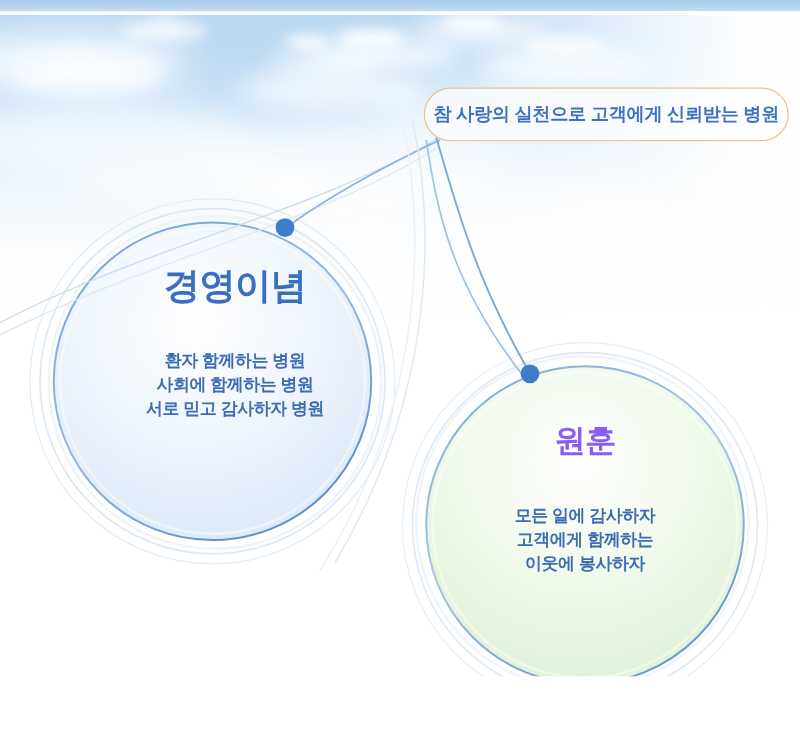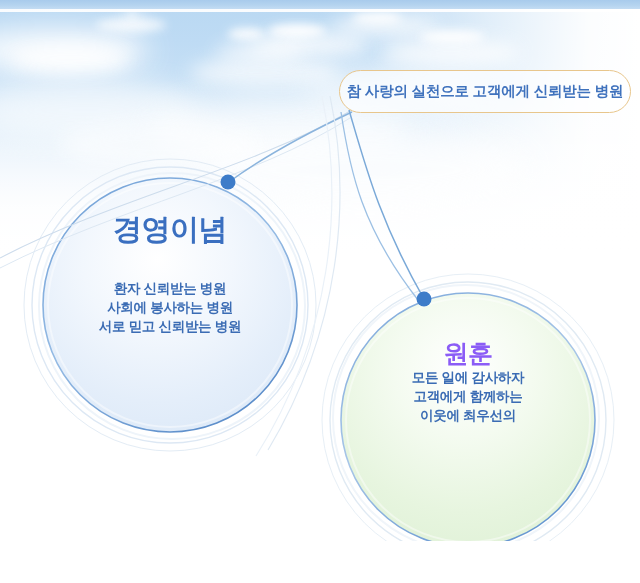--- a/index.html
+++ b/index.html
@@ -128,24 +128,24 @@
   .circle-lines {
     margin-top: 0;
     font-size: 13.5px;
     font-weight: bold;
     color: #3b6cb4;
     line-height: 19px;
     letter-spacing: -0.3px;
   }
   .circle-lines div { white-space: nowrap; }
 
-  #left-content  { left: 50px;  top: 214px; }
+  #left-content  { left: 68px;  top: 214px; }
   #left-lines    { margin-top: 33px; }
   #right-content { left: 348px; top: 340px; }
-  #right-lines   { }
+  #right-lines   { margin-top: 35px; }
 </style>
 </head>
 <body>
 
 <div id="stage">
 
   <div id="sky-bg">
     <div class="sky-grad"></div>
 
     <div class="cloud soft" style="left:-40px;  top:28px;  width:190px; height:44px; opacity:.85;"></div>
@@ -231,28 +231,28 @@
     <circle cx="424" cy="299" r="7.5" fill="#3d7cc9"></circle>
   </svg>
 
   <div id="callout">
     <span id="callout-text">참 사랑의 실천으로 고객에게 신뢰받는 병원</span>
   </div>
 
   <div id="left-content" class="circle-content">
     <div class="circle-title">경영이념</div>
     <div id="left-lines" class="circle-lines">
-      <div>환자 신뢰받는 병원</div>
-      <div>사회에 봉사하는 병원</div>
-      <div>서로 믿고 신뢰받는 병원</div>
+      <div>환자 함께하는 병원</div>
+      <div>사회에 함께하는 병원</div>
+      <div>서로 믿고 감사하자 병원</div>
     </div>
   </div>
 
   <div id="right-content" class="circle-content">
     <div id="right-title" class="circle-title">원훈</div>
     <div id="right-lines" class="circle-lines">
       <div>모든 일에 감사하자</div>
       <div>고객에게 함께하는</div>
-      <div>이웃에 최우선의</div>
+      <div>이웃에 봉사하자</div>
     </div>
   </div>
 
 </div>
 
 </body></html>

